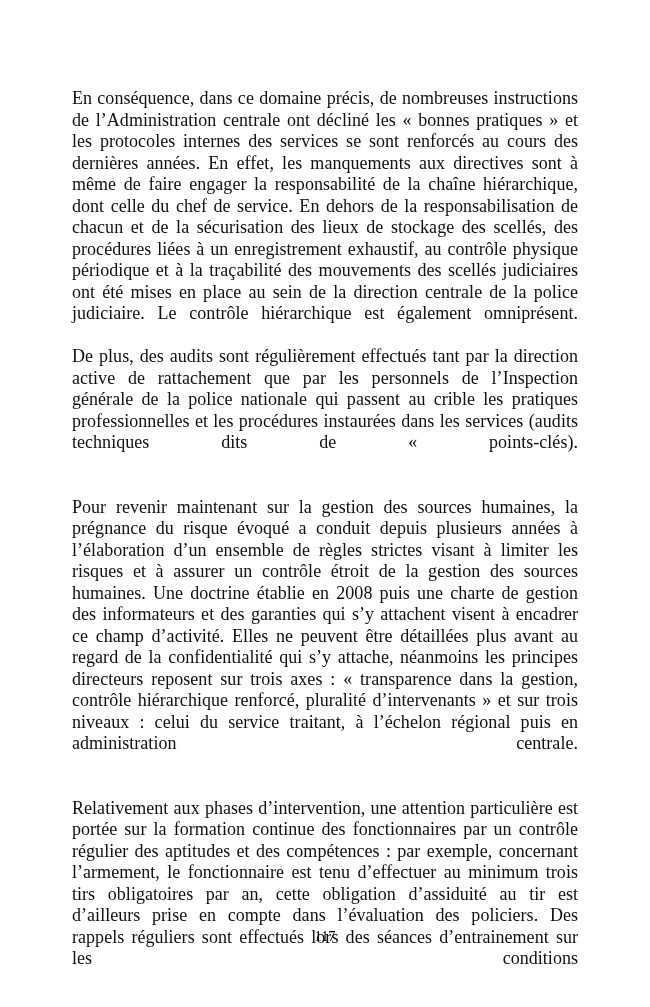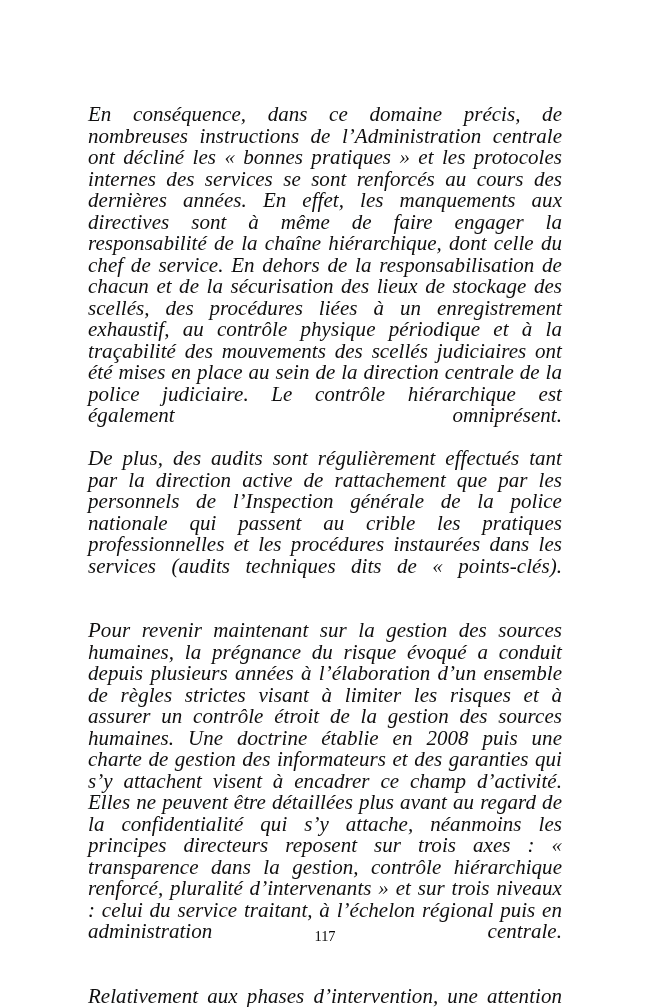--- a/index.html
+++ b/index.html
@@ -22,31 +22,30 @@
   }
 
   .text-column {
     position: absolute;
     left: 72px;
     top: 88px;
     width: 506px;
   }
 
   .para-block {
-    margin: 16px;
+    margin: 0;
     padding: 0;
-    font-size: 21px;
+    font-size: 18px;
     line-height: 21.5px;
     text-align: justify;
     text-justify: inter-word;
     hyphens: none;
     -webkit-hyphens: none;
     word-spacing: 0.01em;
     letter-spacing: 0.002em;
-    font-style: italic;
   }
 
   
   .para-block + .para-block {
     margin-top: 21.5px;
   }
 
   
   .para-line {
     display: block;

